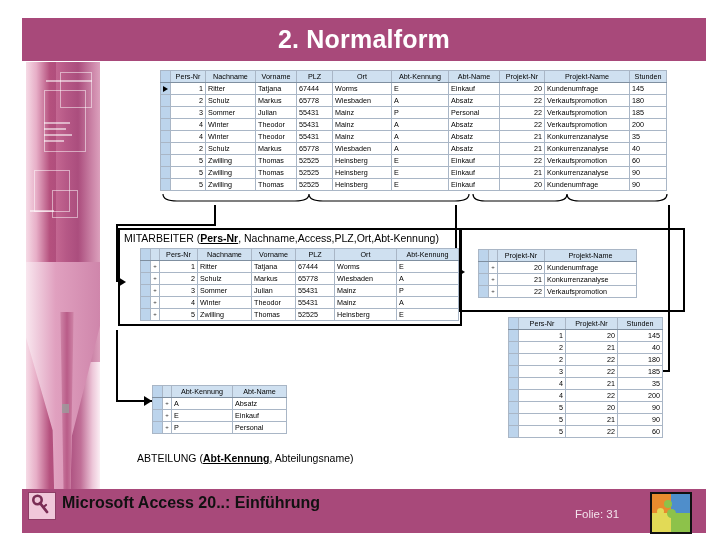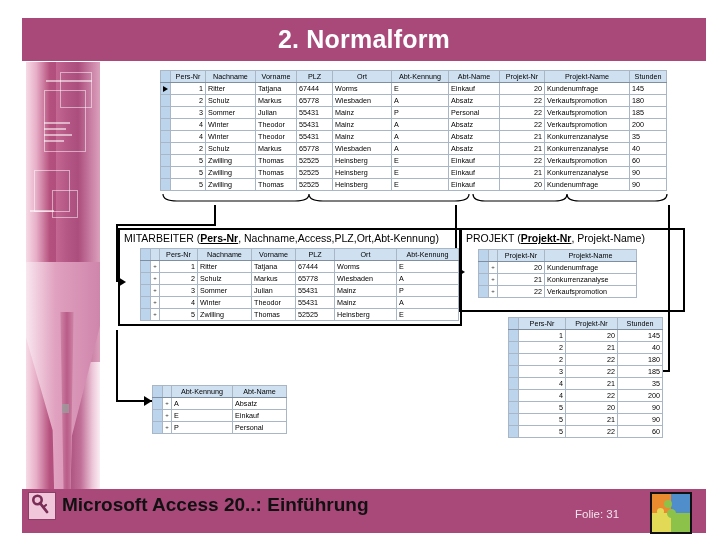--- a/index.html
+++ b/index.html
@@ -59,21 +59,21 @@
   .caption u{text-decoration:underline;font-weight:bold;}
 
   
   .connbox{position:absolute;border:2px solid #000;}
   .arrowline{position:absolute;background:#000;}
   .arrowhead{position:absolute;width:0;height:0;
     border-top:5px solid transparent;border-bottom:5px solid transparent;border-left:8px solid #000;}
 
   
   .footer{position:absolute;left:22px;top:489px;width:684px;height:44px;background:#a8497a;}
-  .foot-title{position:absolute;left:62px;top:494px;font-size:19px;font-weight:bold;color:#111;}
+  .foot-title{position:absolute;left:62px;top:494px;font-size:16px;font-weight:bold;color:#111;}
   .foot-sub{position:absolute;left:62px;top:514px;font-size:8px;color:#1b1b1b;}
   .foot-slide{position:absolute;left:575px;top:508px;font-size:11.5px;color:#f3e3ec;text-align:center;}
   .keyicon{position:absolute;left:28px;top:492px;width:26px;height:26px;background:#f0c7da;
     border:1px solid #8e3d66;}
   .puzzle{position:absolute;left:650px;top:492px;width:38px;height:38px;border:2px solid #111;}
   .pz{position:absolute;width:50%;height:50%;}
   .pz1{left:0;top:0;background:#e98b2e;}
   .pz2{left:50%;top:0;background:#4f8ecb;}
   .pz3{left:0;top:50%;background:#e2da56;}
   .pz4{left:50%;top:50%;background:#8dc24a;}
@@ -337,23 +337,20 @@
             <td>Thomas</td>
             <td>52525</td>
             <td>Heinsberg</td>
             <td>E</td>
           </tr>
         </tbody>
     </table>
   </div>
 
   <div class="connbox" style="left:459px;top:228px;width:222px;height:80px;"></div>
-  <div class="caption" style="left:466px;top:232px;">
-    <span>PROJEKT (</span><u>Projekt-Nr</u><span>, Projekt-Name)</span>
-  </div>
   <div class="tblwrap" style="left:478px;top:249px;">
     <table class="dtable" id="prj-table" style="position:relative;">
       <thead>
           <tr id="prj-head">
             <th class="sel"></th>
             <th class="exp"></th>
             <th style="width: 42px;">Projekt-Nr</th>
             <th style="width: 87px;">Projekt-Name</th>
           </tr>
         </thead>
@@ -473,20 +470,23 @@
             <td>Einkauf</td>
           </tr>
           <tr>
             <td class="sel"></td>
             <td class="exp">+</td>
             <td>P</td>
             <td>Personal</td>
           </tr>
         </tbody>
     </table>
+  </div>
+  <div class="caption" style="left:137px;top:452px;">
+    <span>ABTEILUNG (</span><u>Abt-Kennung</u><span>, Abteilungsname)</span>
   </div>
 
   <div class="footer"></div>
   <div class="keyicon">
     <svg width="24" height="24" viewBox="0 0 24 24">
       <circle cx="8.5" cy="7" r="4.2" fill="none" stroke="#7a2d55" stroke-width="2.6"></circle>
       <path d="M11,10 L18,19" stroke="#7a2d55" stroke-width="2.8" stroke-linecap="round"></path>
       <path d="M14.5,14 L17,12" stroke="#7a2d55" stroke-width="2.2" stroke-linecap="round"></path>
     </svg>
   </div>

